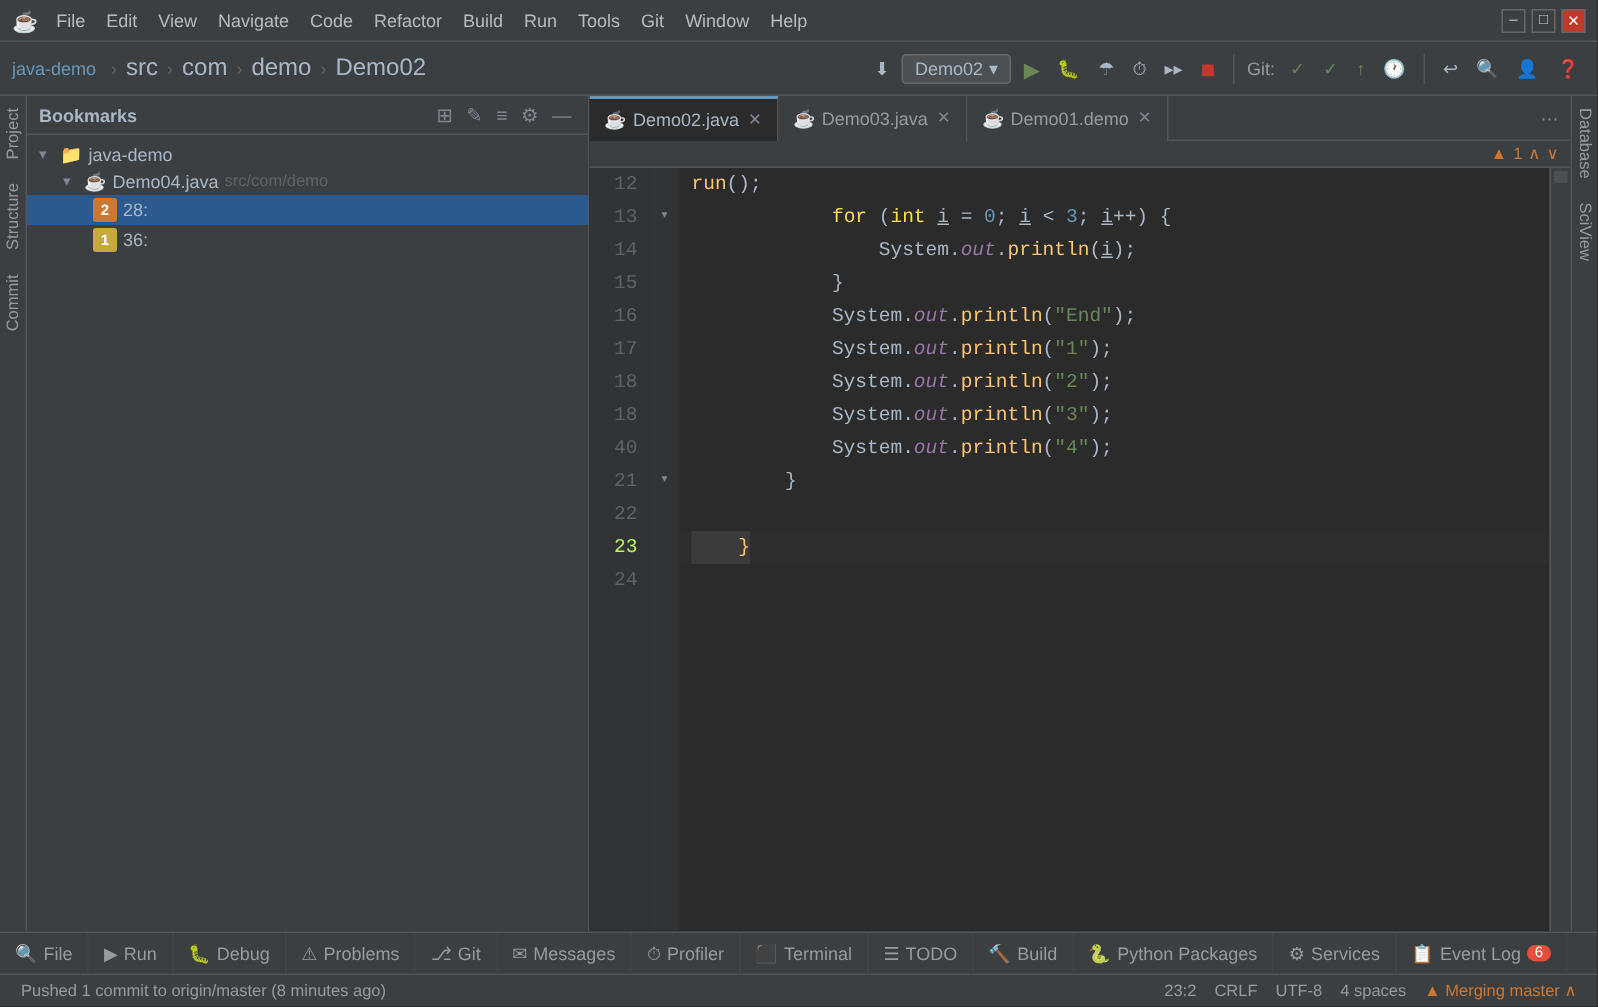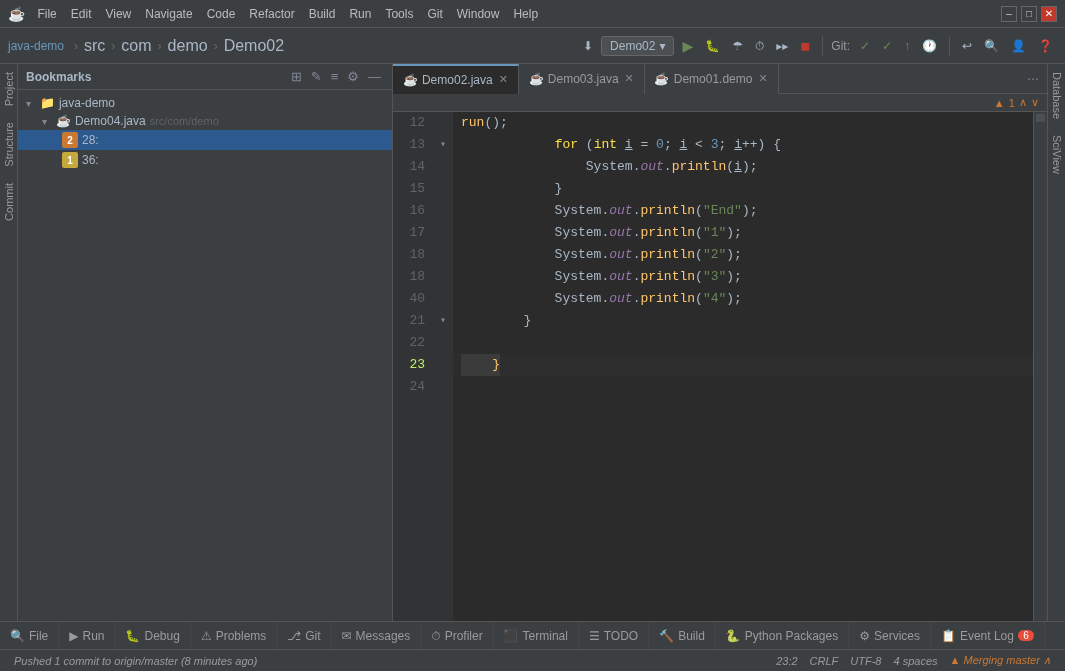--- a/index.html
+++ b/index.html
@@ -355,21 +355,21 @@
       border-top: 1px solid #555;
       flex-shrink: 0;
       font-size: 11px;
       color: #9a9a9a;
       gap: 0;
     }
     .status-item {
       padding: 0 6px;
       cursor: pointer;
       white-space: nowrap;
-      display: flex; align-items: center; gap: 3px; font-style: italic;
+      display: flex; align-items: center; gap: 3px;
     }
     .status-warning { color: #cc7832; }
 
     
     #bottom-toolbar {
       background: #3c3f41;
       height: 28px;
       display: flex;
       align-items: center;
       border-top: 1px solid #555;

